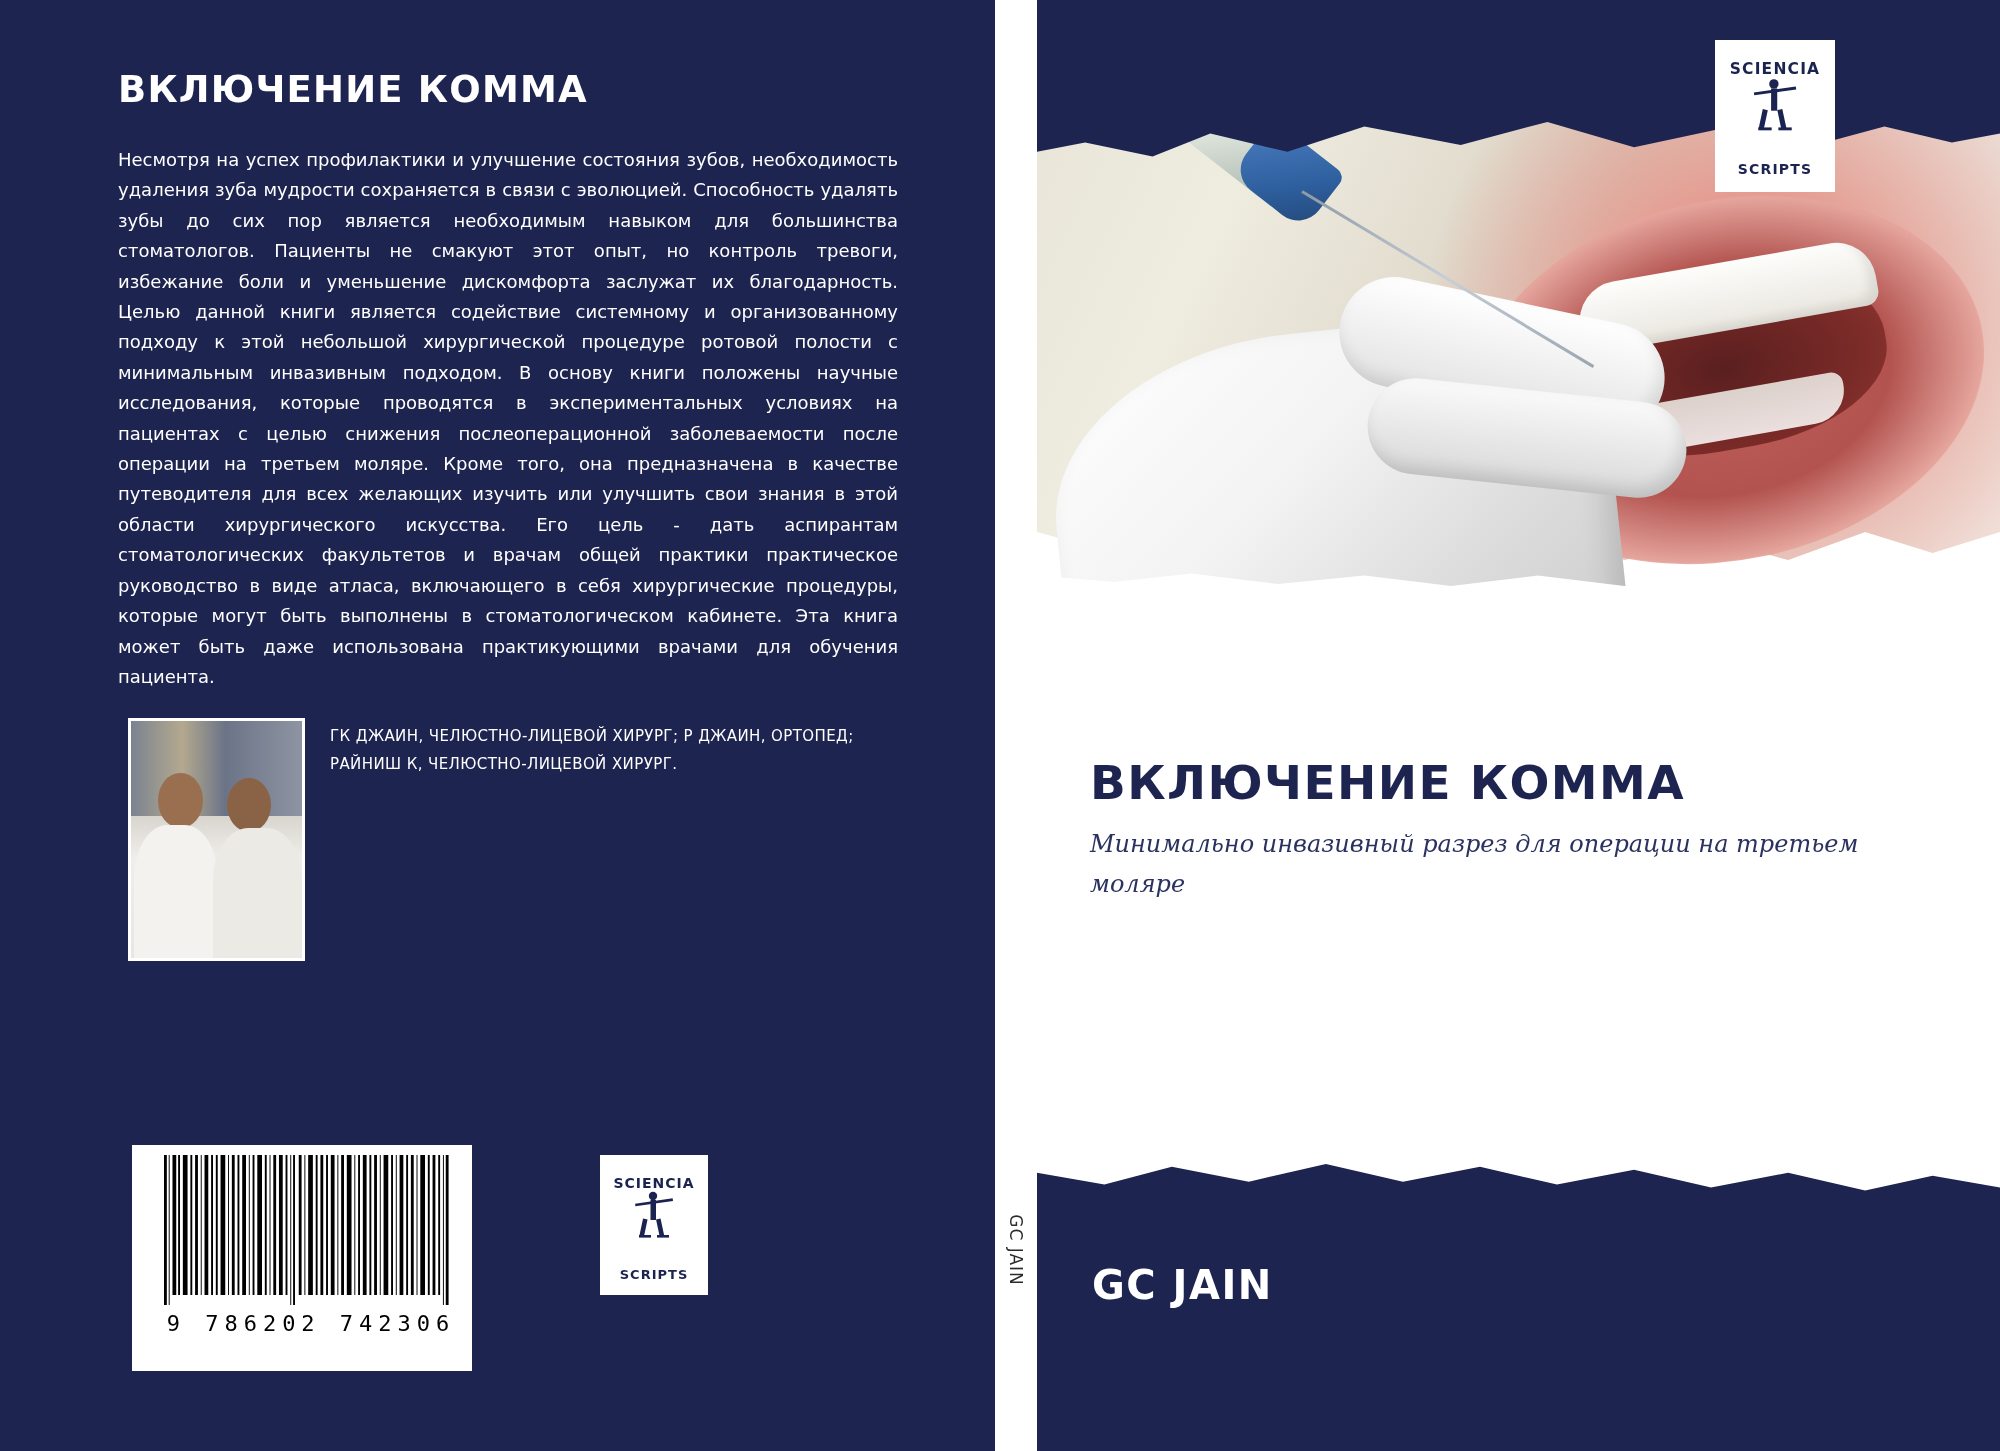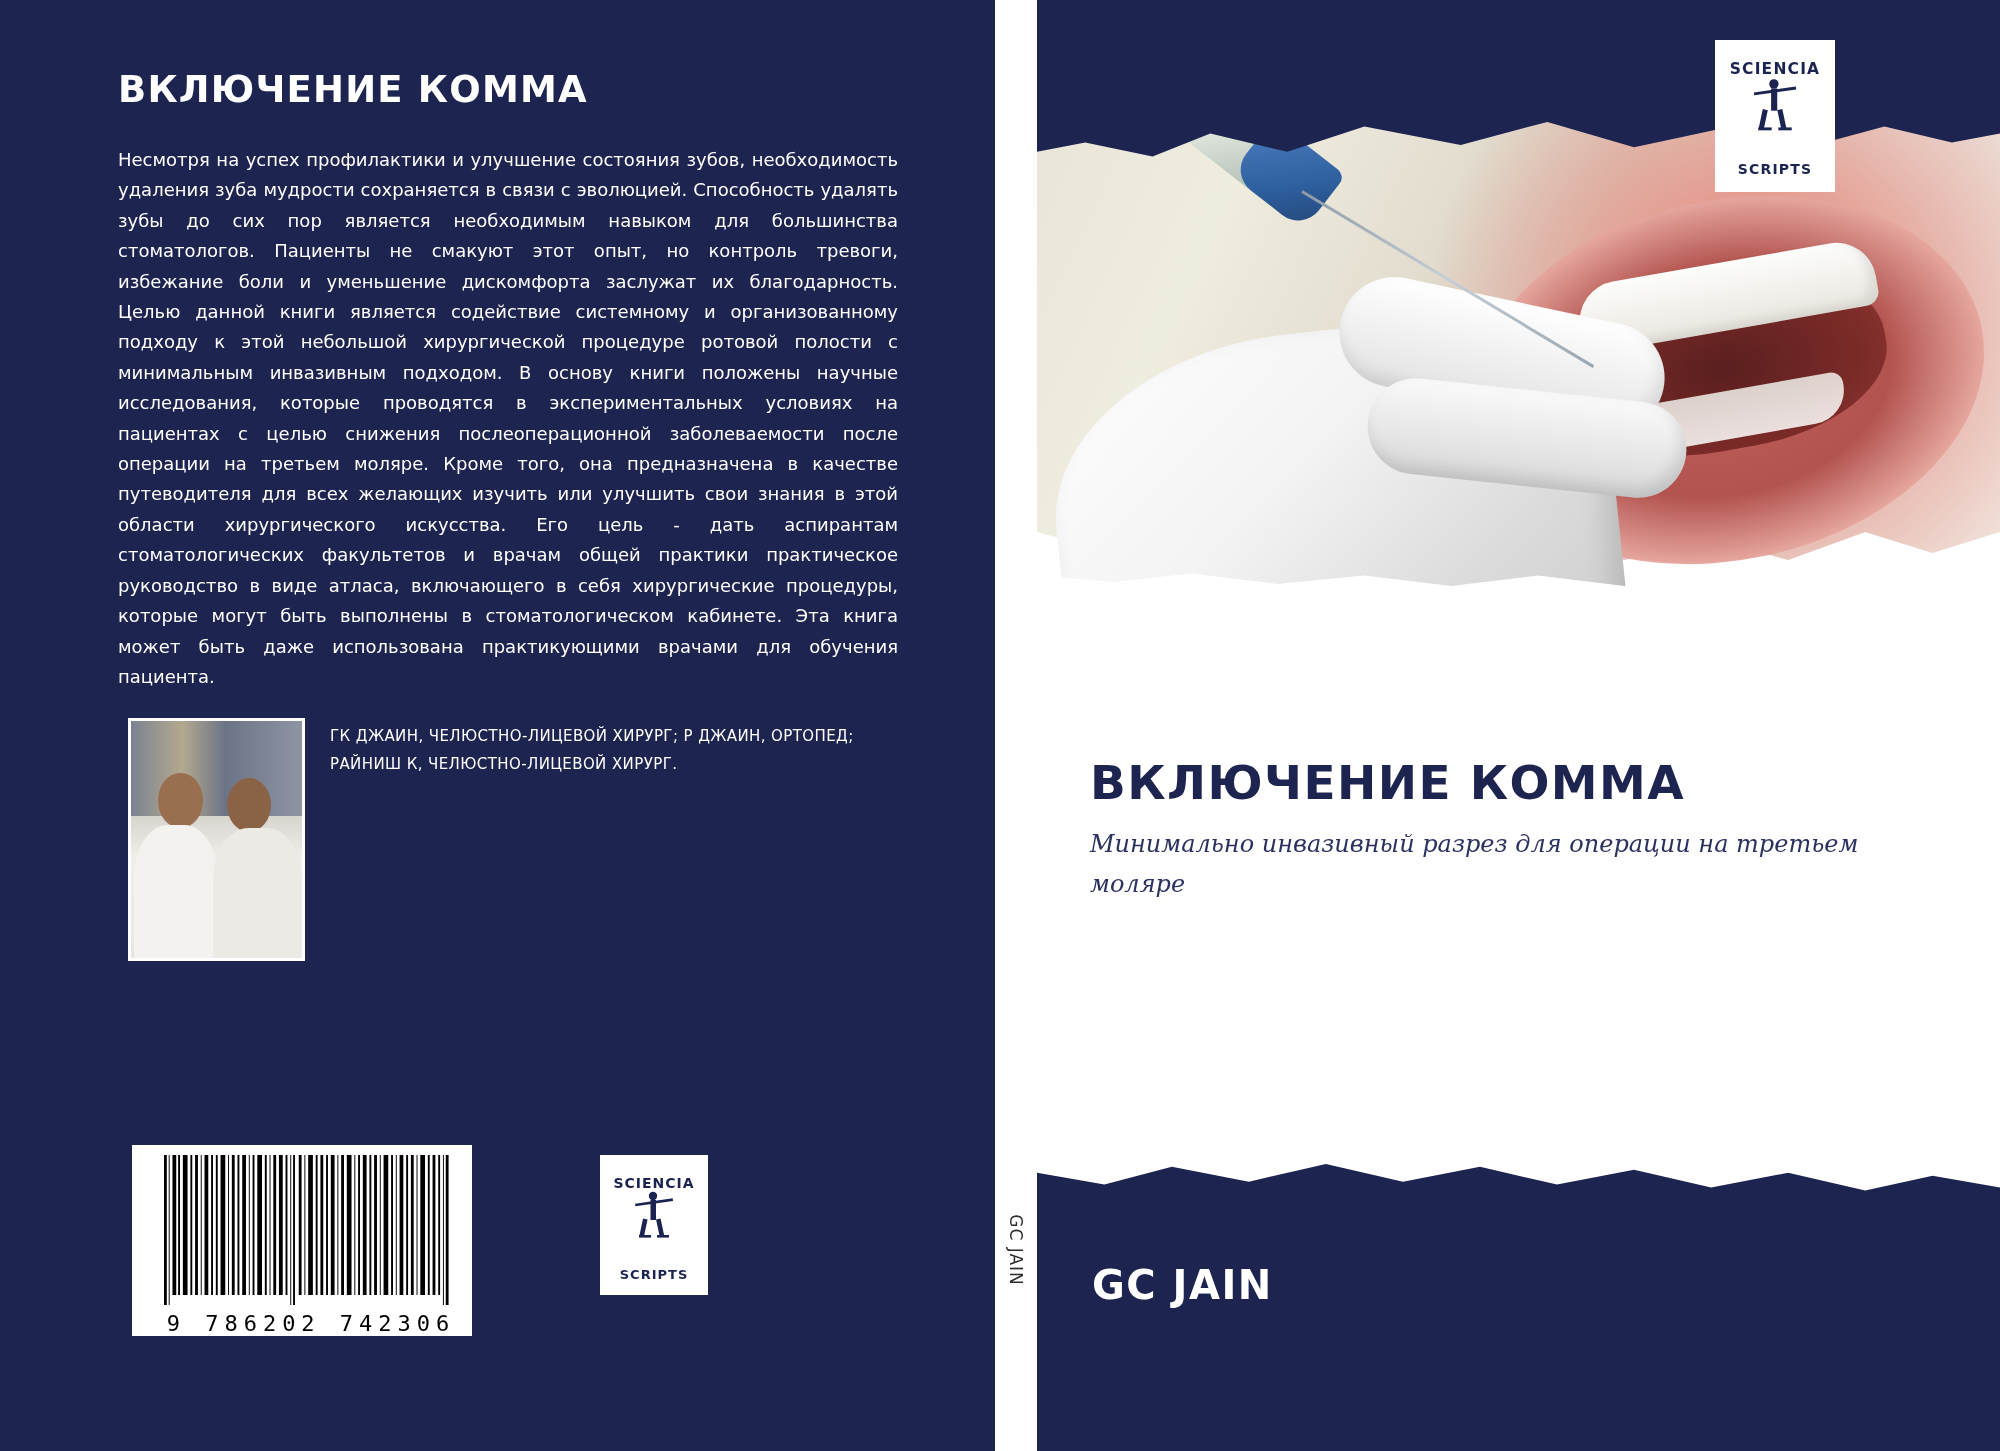--- a/index.html
+++ b/index.html
@@ -99,21 +99,21 @@
     letter-spacing: 0.4px;
     font-family: "DejaVu Sans", sans-serif;
   }
 
   
   .barcode-box {
     position: absolute;
     left: 132px;
     top: 1145px;
     width: 340px;
-    height: 191px;
+    height: 226px;
     background: #ffffff;
     padding: 10px 14px 6px 32px;
     box-sizing: border-box;
   }
   .barcode-bars {
     width: 100%;
     height: 150px;
     display: block;
   }
   .barcode-digits {

